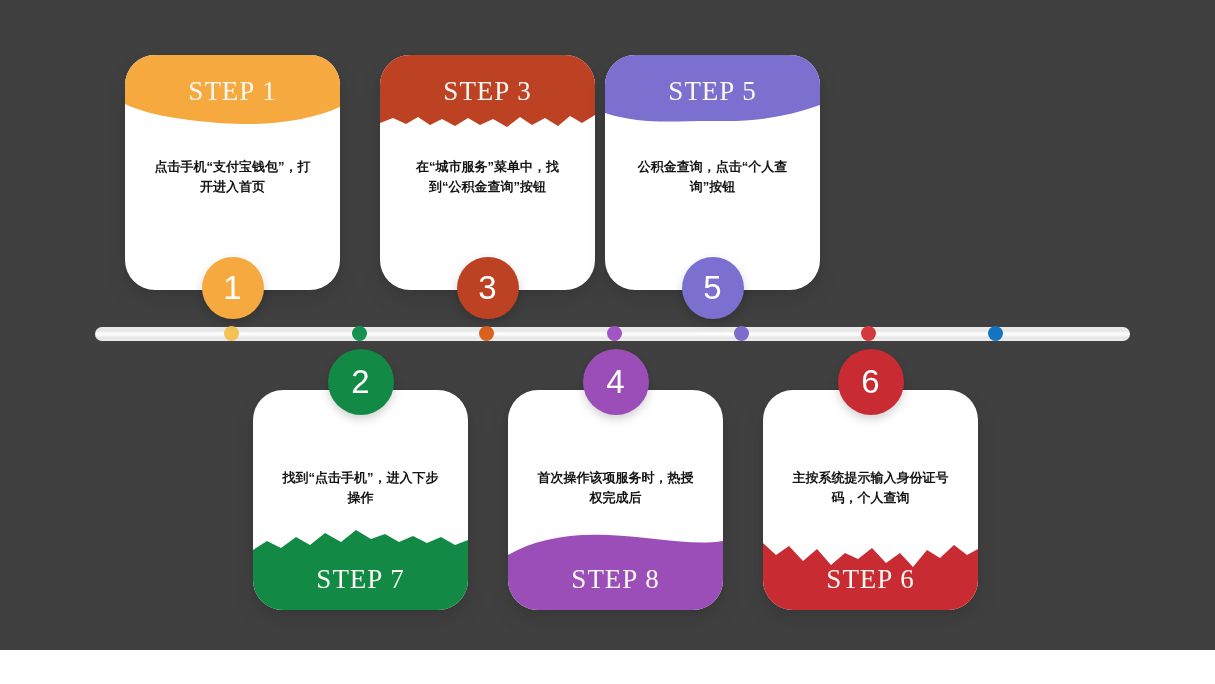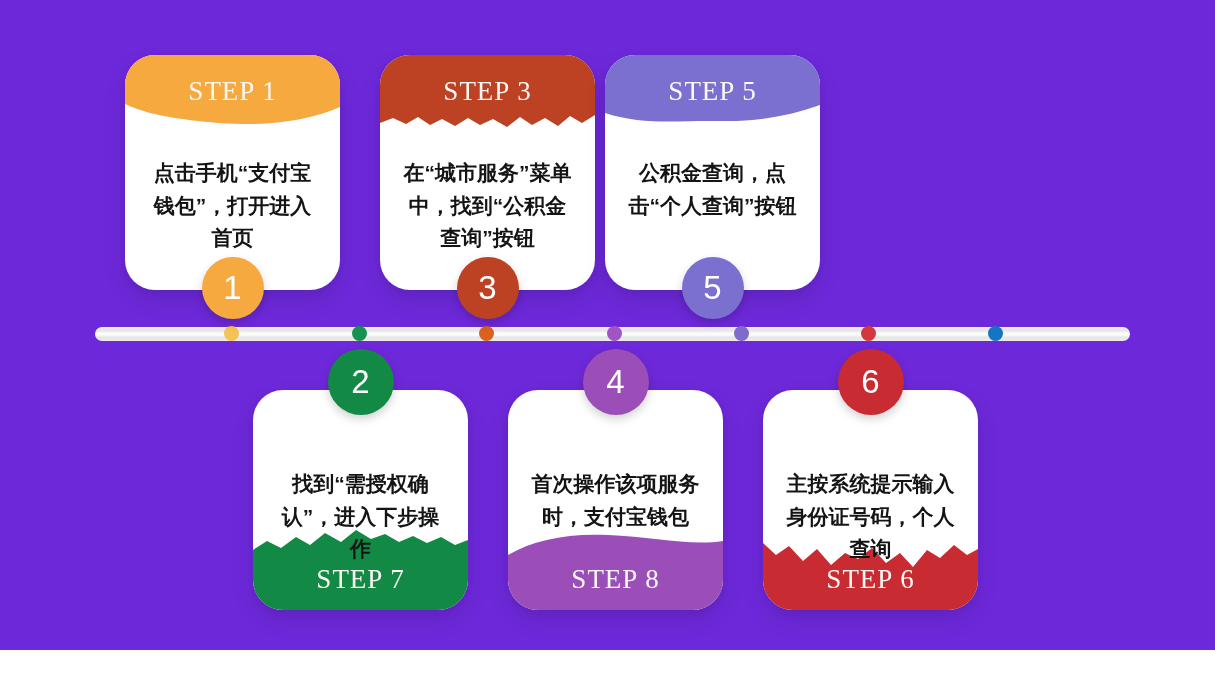--- a/index.html
+++ b/index.html
@@ -1,17 +1,17 @@
 <!DOCTYPE html>
 <html><head>
 <meta charset="utf-8">
 <style>
   html,body{margin:0;padding:0;background:#ffffff;}
   #stage{
-    position:relative;width:1215px;height:650px;background:#6d28d9;overflow:hidden;
+    position:relative;width:1215px;height:650px;background:#404040;overflow:hidden;
     font-family:"Liberation Sans","DejaVu Sans",sans-serif;
   }
   
   .timeline{
     position:absolute;left:95px;top:327px;width:1035px;height:14px;border-radius:7px;
     background:linear-gradient(180deg,#ececec 0%,#e6e6e6 26%,#fbfbfb 44%,#fdfdfd 56%,#e6e6e6 74%,#ececec 100%);
   }
   .dot{
     position:absolute;top:326px;width:15px;height:15px;border-radius:50%;
     background:var(--dc);z-index:2;
@@ -29,21 +29,21 @@
   .band.foot{bottom:0;}
   .step-label{
     position:absolute;left:0;width:100%;text-align:center;
     font-family:"Liberation Serif","DejaVu Serif",serif;
     font-size:27px;letter-spacing:1px;color:#fbf8f3;z-index:4;
   }
   .top .step-label{top:21px;}
   .bottom .step-label{bottom:15px;}
   .body-text{
     position:absolute;left:50%;transform:translateX(-50%);width:168px;text-align:center;
-    font-weight:700;font-size:21px;line-height:1.55;color:#141414;z-index:4;
+    font-weight:700;font-size:13px;line-height:1.55;color:#141414;z-index:4;
   }
   .top .body-text{top:102px;}
   .bottom .body-text{top:78px;}
   .num-circle{
     position:absolute;left:50%;transform:translateX(-50%);border-radius:50%;
     background:var(--c);color:#ffffff;display:flex;align-items:center;justify-content:center;
     font-size:33px;font-weight:400;z-index:5;
     box-shadow:0 4px 10px rgba(0,0,0,.18);
   }
   .top .num-circle{width:62px;height:62px;bottom:-29px;}
@@ -100,32 +100,32 @@
   </div>
 
 
   <div class="card bottom" id="card2" style="--c: #128A46; --dc: #159150;">
     <div class="clip">
       <svg class="band foot" viewBox="0 0 215 95" preserveAspectRatio="none" aria-hidden="true">
         <path d="M0,95 V35 L14,26 L28,33 L43,22 L57,30 L72,18 L88,27 L103,15 L118,24 L132,19 L146,27 L160,21 L174,28 L188,22 L202,30 L215,25 V95 Z" fill="currentColor"></path>
       </svg>
     </div>
     <div class="step-label">STEP 7</div>
-    <div class="body-text">找到“需授权确认”，进入下步操作</div>
+    <div class="body-text">找到“点击手机”，进入下步操作</div>
     <div class="num-circle">2</div>
   </div>
 
   <div class="card bottom" id="card4" style="--c: #9C4EB8; --dc: #A055C2;">
     <div class="clip">
       <svg class="band foot" viewBox="0 0 215 95" preserveAspectRatio="none" aria-hidden="true">
         <path d="M0,95 V40 C25,25 60,18 100,20 C145,22 182,31 215,26 V95 Z" fill="currentColor"></path>
       </svg>
     </div>
     <div class="step-label">STEP 8</div>
-    <div class="body-text">首次操作该项服务时，支付宝钱包</div>
+    <div class="body-text">首次操作该项服务时，热授权完成后</div>
     <div class="num-circle">4</div>
   </div>
 
   <div class="card bottom" id="card6" style="--c: #C92B33; --dc: #D2383C;">
     <div class="clip">
       <svg class="band foot" viewBox="0 0 215 95" preserveAspectRatio="none" aria-hidden="true">
         <path d="M0,95 V28 L13,40 L26,31 L40,46 L54,34 L68,50 L82,38 L95,44 L109,33 L123,48 L137,38 L150,52 L164,35 L177,43 L191,30 L204,40 L215,34 V95 Z" fill="currentColor"></path>
       </svg>
     </div>
     <div class="step-label">STEP 6</div>

